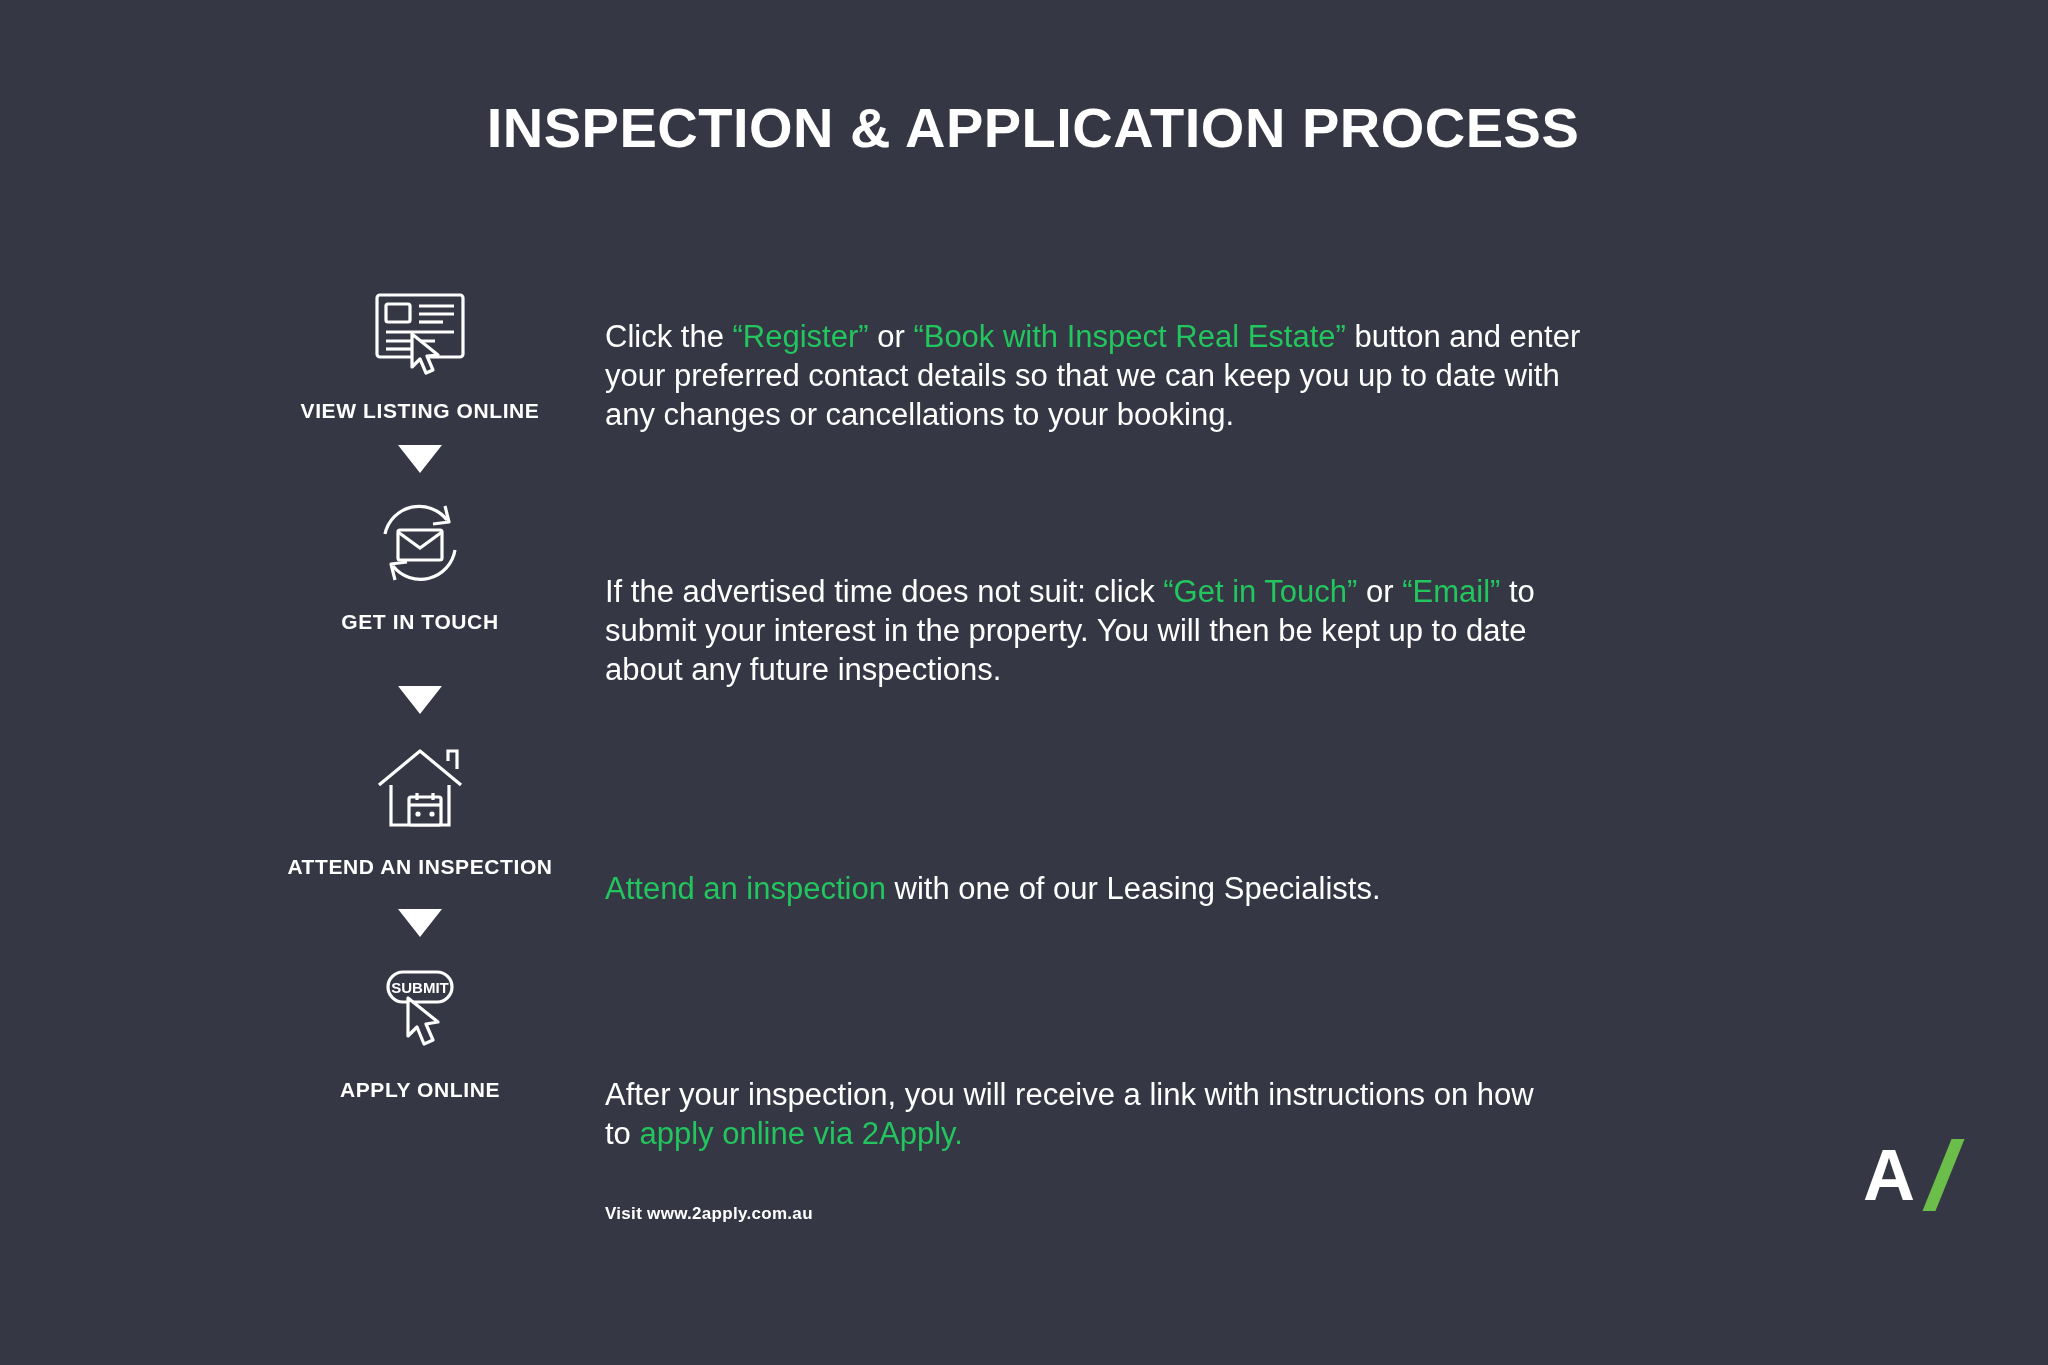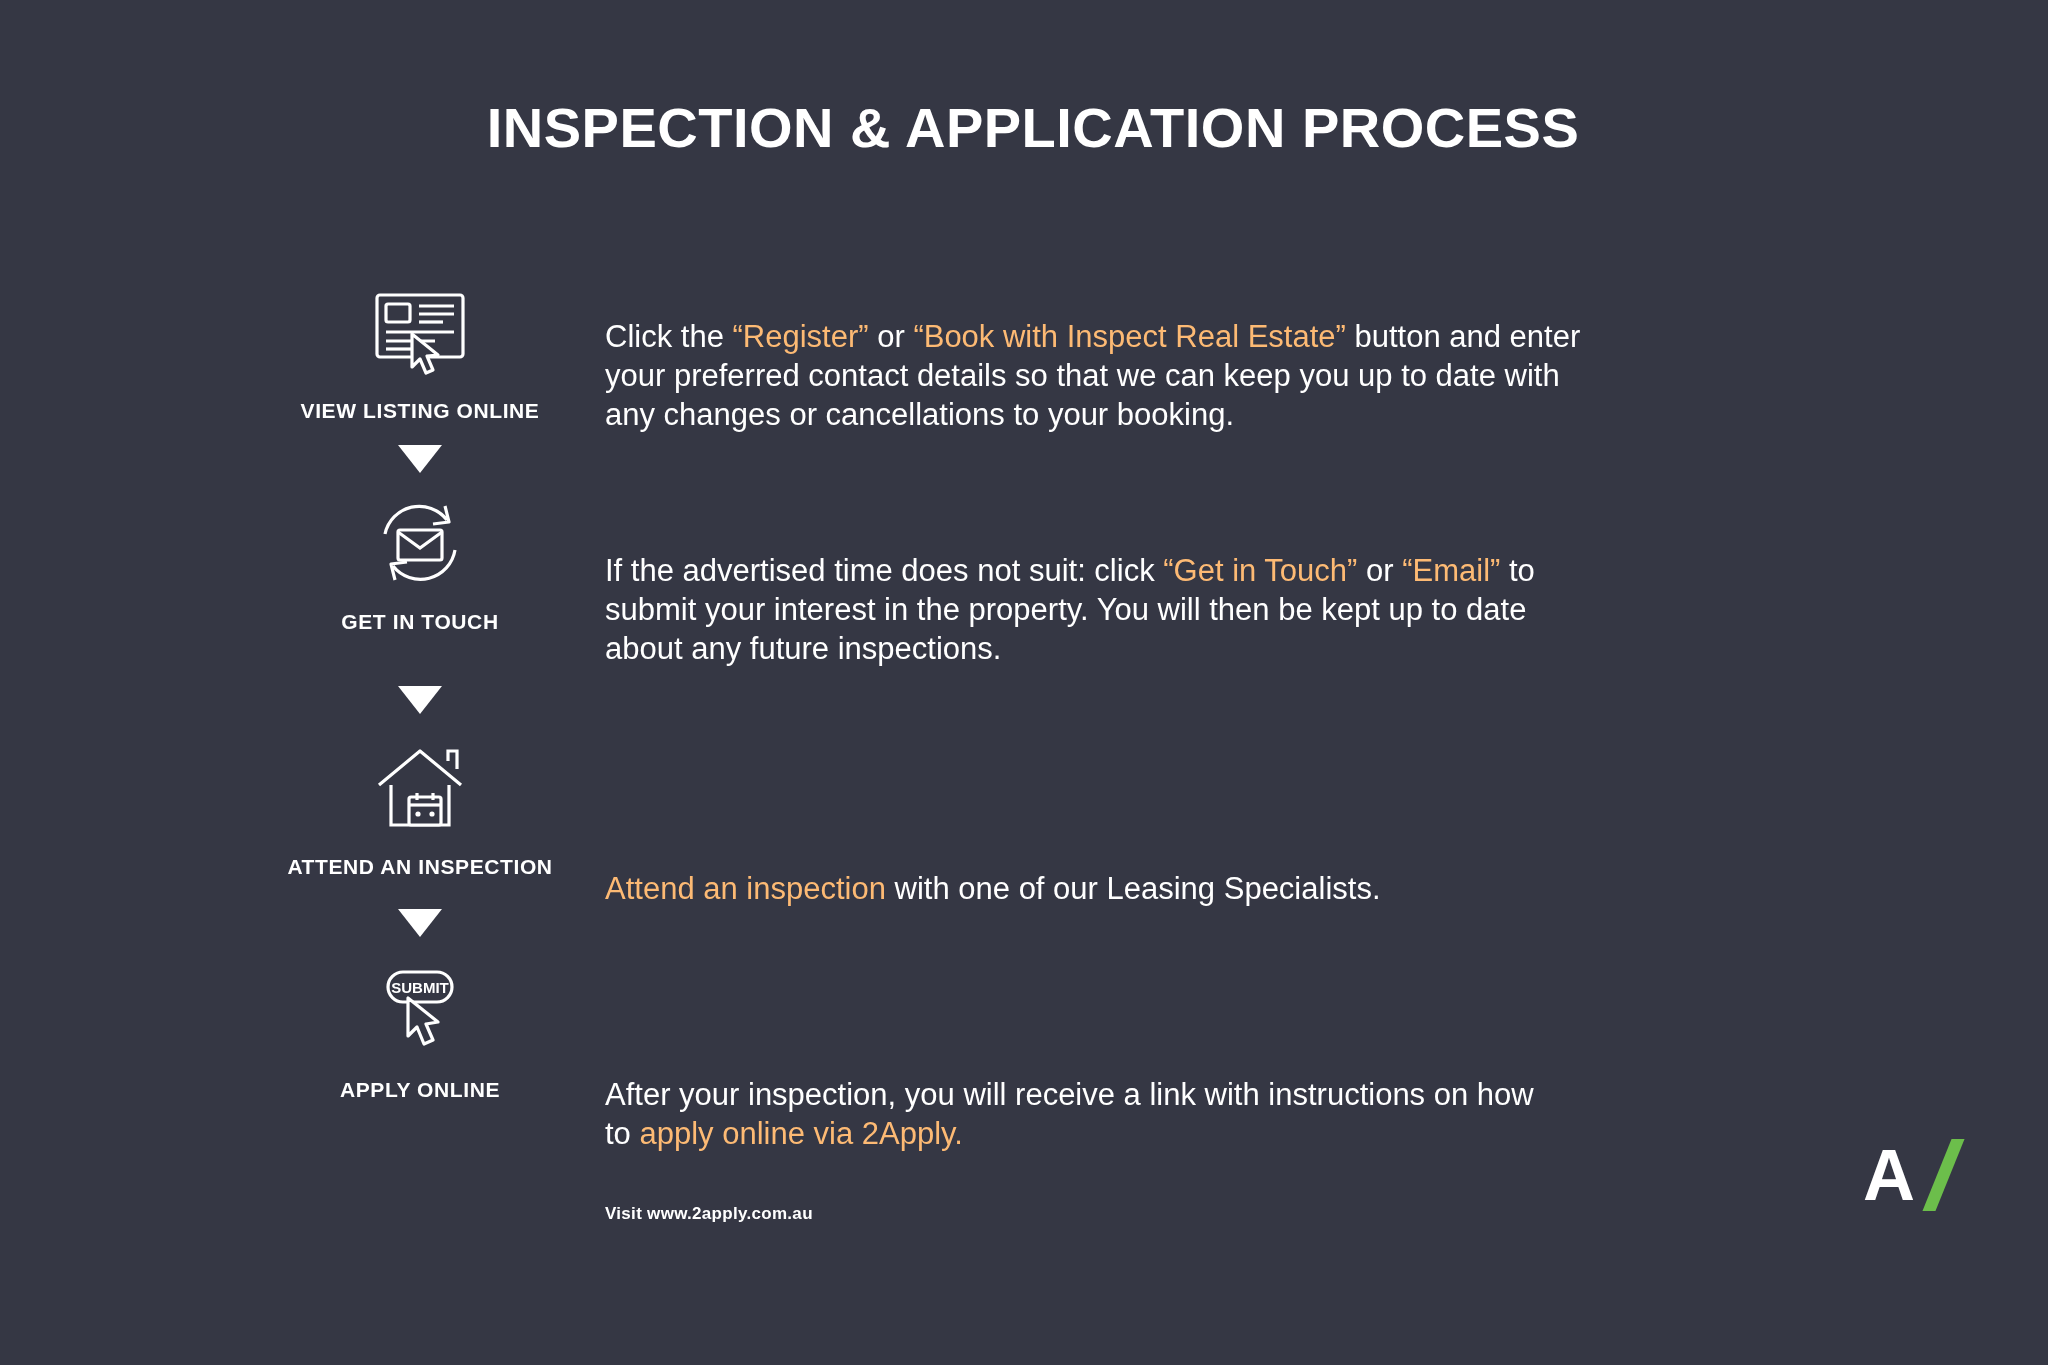--- a/index.html
+++ b/index.html
@@ -69,23 +69,23 @@
     left: 605px;
     top: 318px;
     width: 1020px;
   }
   .para {
     font-size: 31px;
     line-height: 1.25;
     color: #ffffff;
     font-family: "Liberation Sans", sans-serif;
   }
-  .green { color: #fdba74; }
+  .green { color: #22c55e; }
   .p1 { position: absolute; top: 0px; left: 0; width: 1000px; }
-  .p2 { position: absolute; top: 234px; left: 0; width: 990px; }
+  .p2 { position: absolute; top: 255px; left: 0; width: 990px; }
   .p3 { position: absolute; top: 552px; left: 0; width: 1000px; }
   .p4 { position: absolute; top: 758px; left: 0; width: 950px; }
   .visit {
     position: absolute;
     top: 886px;
     left: 0;
     font-size: 17px;
     font-weight: bold;
     letter-spacing: 0.3px;
     color: #ffffff;

